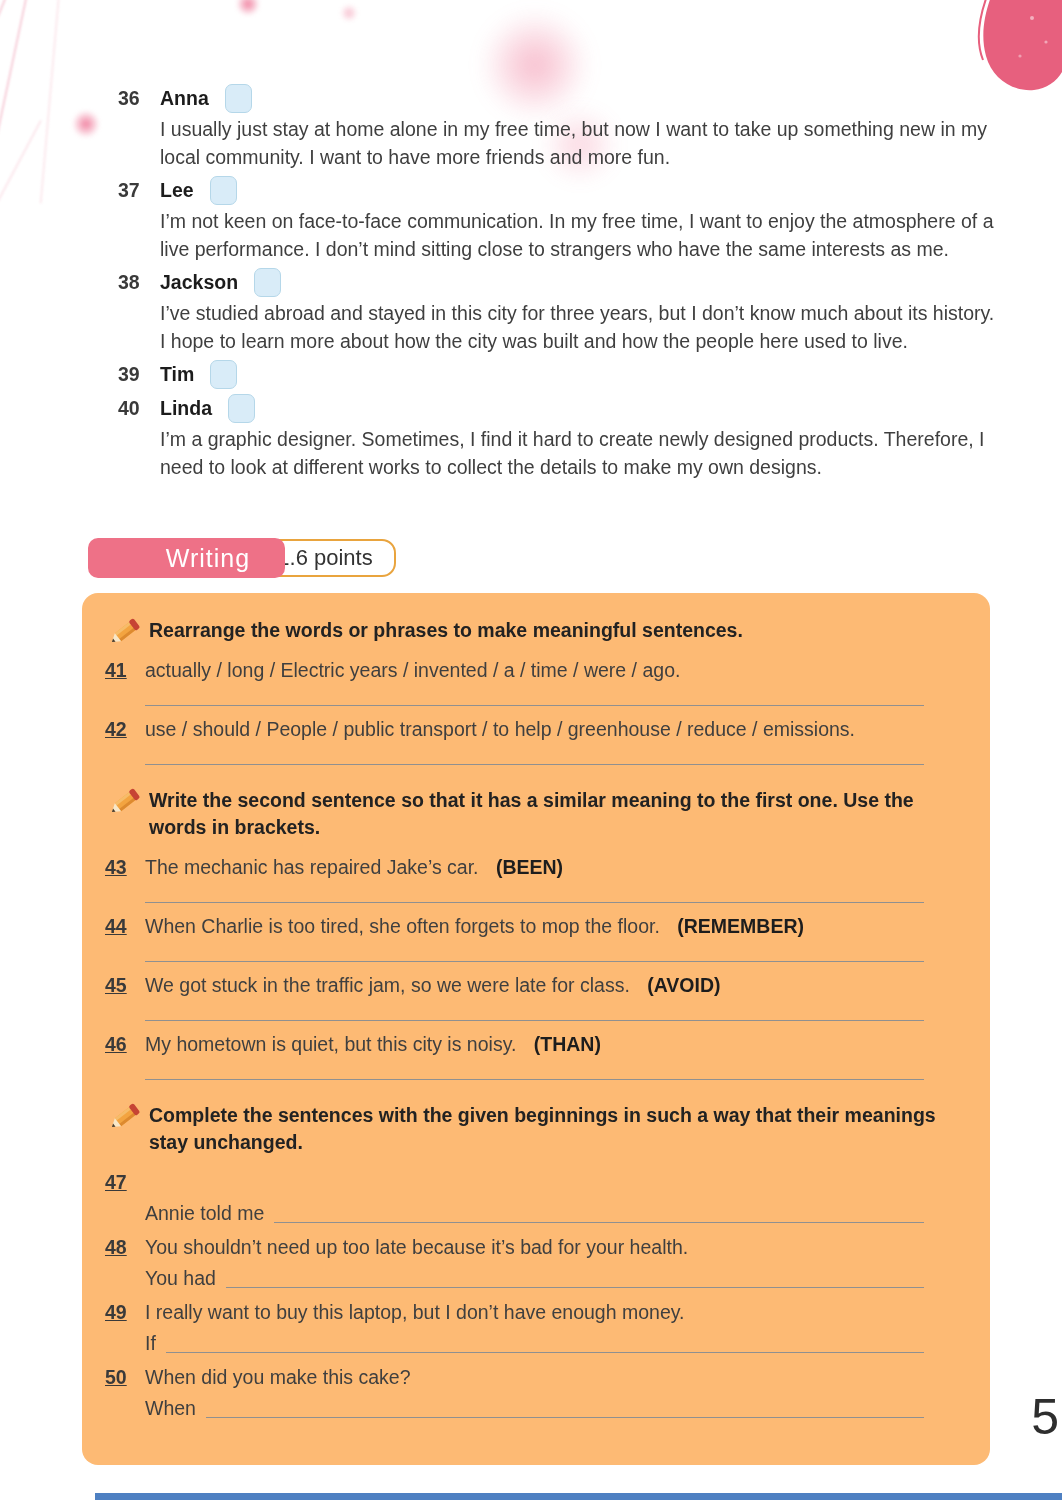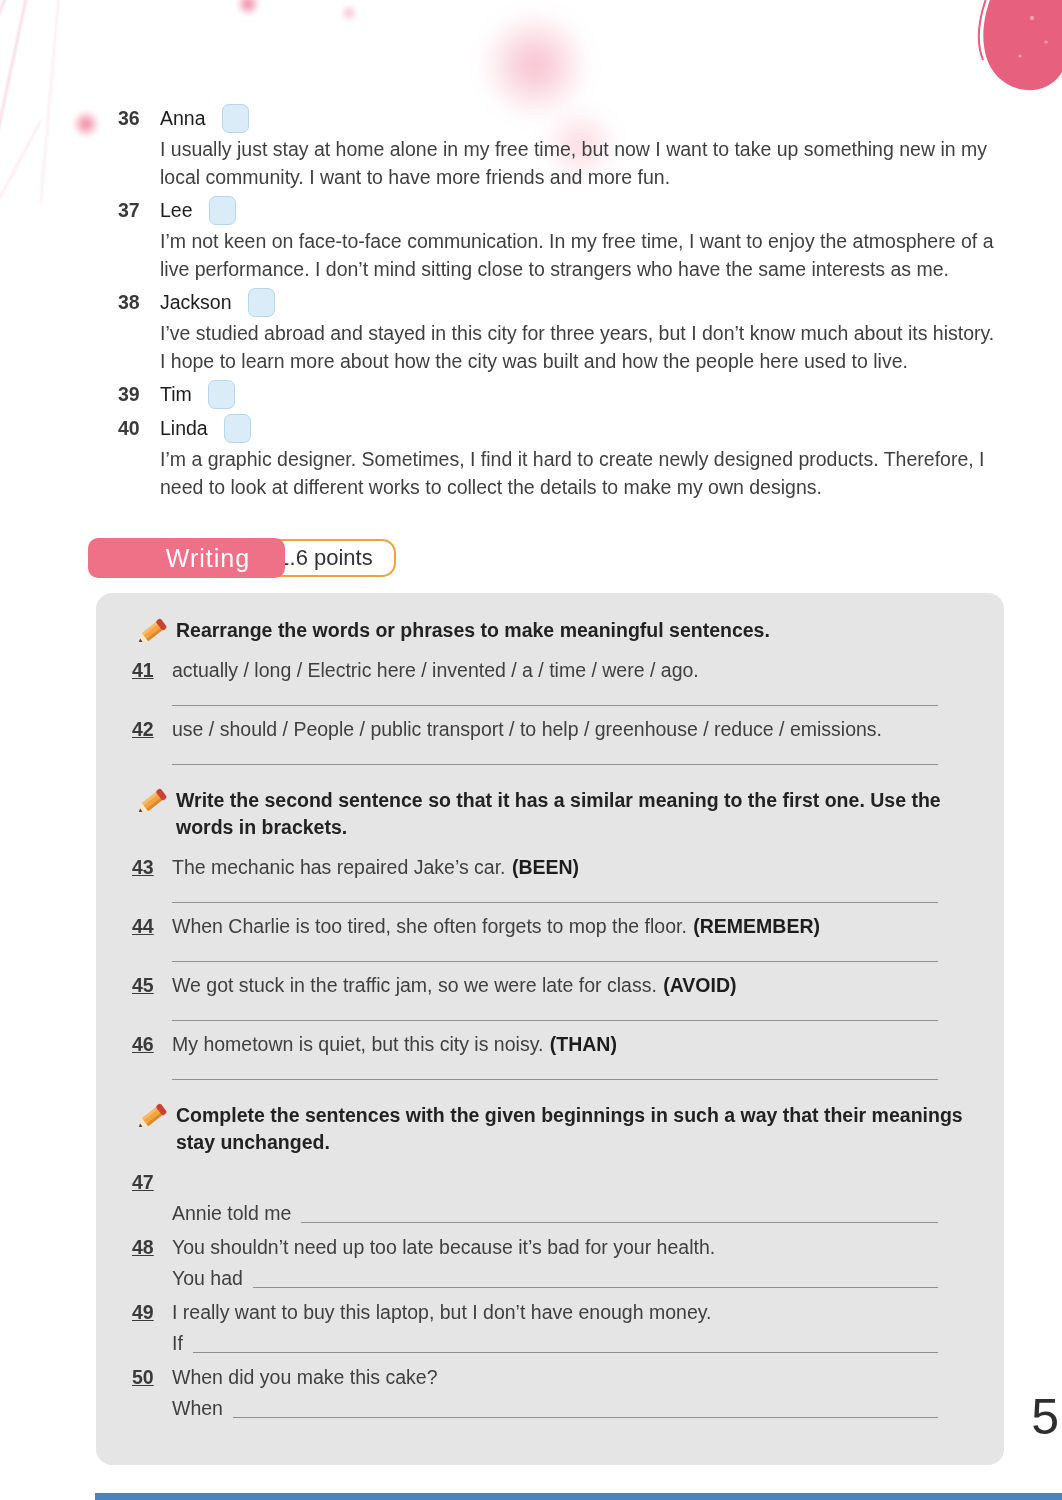--- a/index.html
+++ b/index.html
@@ -7,44 +7,44 @@
     width:1062px;height:1500px;position:relative;overflow:hidden;background:#ffffff;
     font-family:"Liberation Sans","DejaVu Sans",sans-serif;color:#3f3f3f;
   }
   
   .deco-line{position:absolute;width:2px;background:rgba(233,130,158,.38);filter:blur(1px);transform-origin:top left;}
   .deco-dot{position:absolute;border-radius:50%;background:radial-gradient(circle,rgba(238,110,145,.85),rgba(238,110,145,0) 70%);}
   .corner-blob{position:absolute;top:0;right:0;width:92px;height:112px;}
   .bottom-bar{position:absolute;left:95px;right:0;bottom:0;height:7px;background:#4e80c2;}
   .page-number{position:absolute;top:1392px;right:3px;font-size:50px;color:#2e2e2e;line-height:1;}
   
-  .matching{position:absolute;left:118px;top:104px;width:886px;}
+  .matching{position:absolute;left:118px;top:84px;width:886px;}
   .match-item{margin-bottom:5px;}
   .match-head{display:flex;align-items:center;height:29px;}
   .m-num{width:42px;font-weight:bold;font-size:19.5px;color:#3a3a3a;flex-shrink:0;}
-  .m-name{font-weight:normal;font-size:19.5px;color:#1c1c1c;}
+  .m-name{font-weight:bold;font-size:19.5px;color:#1c1c1c;}
   .answer-box{width:27px;height:29px;margin-left:16px;background:#d9ecf8;border:1px solid #b5d7e9;border-radius:7px;box-sizing:border-box;}
   .m-text{margin:2px 0 0 42px;font-size:19.5px;line-height:28px;width:842px;}
   
   .writing-header{position:absolute;left:88px;top:538px;height:40px;}
   .writing-tab{position:relative;z-index:2;width:154px;height:40px;background:#ee7187;border-radius:10px;
     display:flex;align-items:center;justify-content:center;color:#fff;font-size:25px;letter-spacing:1px;padding-left:43px;}
   .points-badge{position:absolute;z-index:1;left:142px;top:1px;width:166px;height:38px;box-sizing:border-box;
     background:#ffffff;border:2.5px solid #e9a43e;border-radius:14px;
     display:flex;align-items:center;justify-content:center;padding-left:24px;font-size:22px;color:#333;}
   
-  .panel{position:absolute;left:96px;top:593px;width:908px;height:872px;box-sizing:border-box;
-    background:#e5e5e5;border-radius:16px;padding:24px 36px 0 36px;}
+  .panel{position:absolute;left:82px;top:593px;width:908px;height:872px;box-sizing:border-box;
+    background:#fdba74;border-radius:16px;padding:24px 36px 0 23px;}
   .ex{margin-bottom:0;}
   .ex + .ex{margin-top:22px;}
   .instr{font-weight:bold;font-size:19.5px;line-height:27px;color:#222;margin-bottom:13px;}
   .pencil{float:left;width:42px;height:34px;margin:-3px 2px 0 0;}
   .w-row{display:flex;font-size:19.5px;line-height:27px;}
   .w-num{width:40px;font-weight:bold;color:#3a3a3a;flex-shrink:0;text-decoration:underline;}
-  .w-text b{margin-left:1px;color:#1d1d1d;}
+  .w-text b{margin-left:12px;color:#1d1d1d;}
   .answer-line{height:0;border-bottom:1.6px solid #909090;margin:21px 30px 10px 40px;}
   .row2{display:flex;font-size:19.5px;line-height:27px;margin:4px 0 7px 40px;}
   .beginning{white-space:nowrap;}
   .fill-line{flex:1;border-bottom:1.6px solid #909090;margin:0 30px 4px 10px;}
 </style>
 </head>
 <body>
 
 <div class="deco-line" style="left:6px;top:-6px;height:150px;transform:rotate(22deg);"></div>
 <div class="deco-line" style="left:26px;top:-6px;height:170px;transform:rotate(12deg);"></div>
@@ -133,21 +133,21 @@
           <polygon points="4.5,17.7 1,20 4.5,22.3" fill="#4a3a28"></polygon>
         </g>
       </svg>
       <span>Rearrange the words or phrases to make meaningful sentences.</span>
     </div>
     <div>
 
         <div class="w-item">
           <div class="w-row">
             <span class="w-num">41</span>
-            <span class="w-text">actually / long / Electric here / invented / a / time / were / ago.</span>
+            <span class="w-text">actually / long / Electric years / invented / a / time / were / ago.</span>
           </div>
           <div class="answer-line"></div>
         </div>
 
         <div class="w-item">
           <div class="w-row">
             <span class="w-num">42</span>
             <span class="w-text">use / should / People / public transport / to help / greenhouse / reduce / emissions.</span>
           </div>
           <div class="answer-line"></div>

